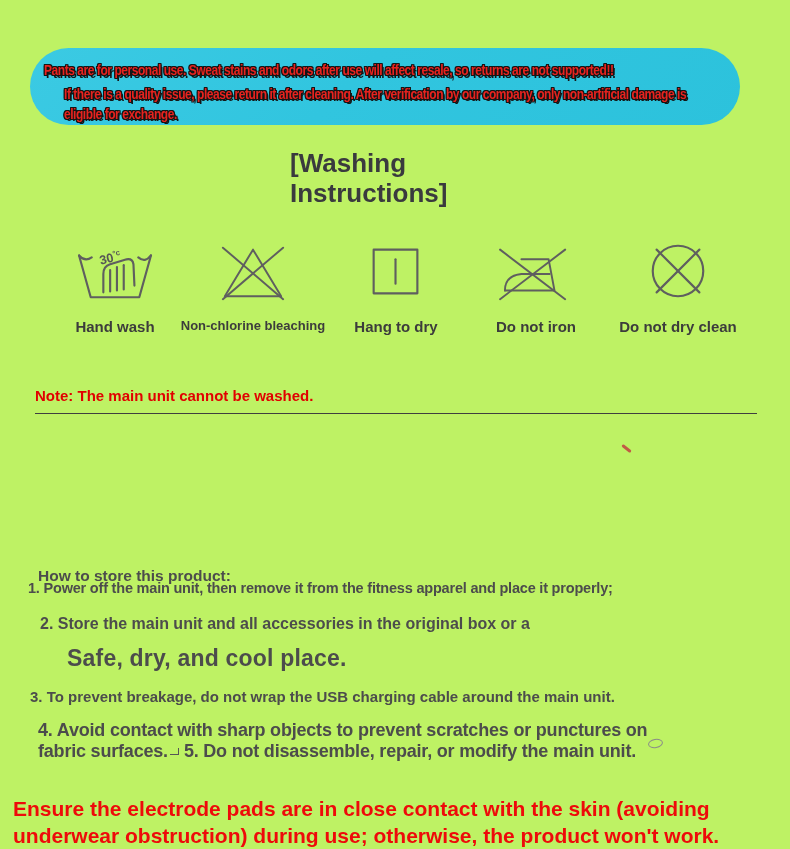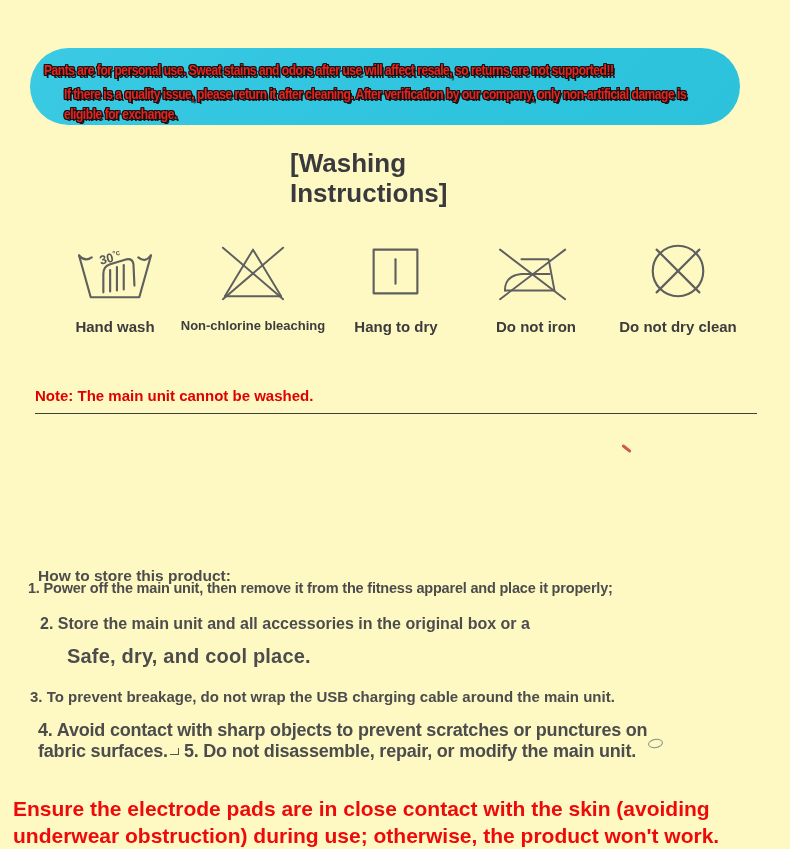--- a/index.html
+++ b/index.html
@@ -2,21 +2,21 @@
 <html><head>
 <meta charset="utf-8">
 <style>
   * { margin: 0; padding: 0; box-sizing: border-box; }
   html, body { background: #fff; }
   body { font-family: "Liberation Sans", sans-serif; }
   .page {
     position: relative;
     width: 790px;
     height: 849px;
-    background: #fef9c3;
+    background: #bef264;
     overflow: hidden;
   }
 
   
   .banner {
     position: absolute;
     left: 30px; top: 48px;
     width: 710px; height: 77px;
     border-radius: 39px;
     background: linear-gradient(135deg, #3bcae3 0%, #31c5df 45%, #2cc2dc 100%);
@@ -108,21 +108,21 @@
     border-radius: 2px;
     transform: rotate(38deg);
     opacity: 0.85;
   }
 
   
   .gray { color: #4c4c4c; font-weight: bold; position: absolute; }
   .store-heading { left: 38px; top: 543px; font-size: 15.5px; margin-top: 24px; }
   .item1 { left: 28px; top: 580px; font-size: 14.5px; letter-spacing: -0.2px; }
   .item2 { left: 40px; top: 615px; font-size: 16px; }
-  .item2-emph { left: 67px; top: 645px; font-size: 20px; letter-spacing: 0.2px; }
+  .item2-emph { left: 67px; top: 645px; font-size: 23px; letter-spacing: 0.2px; }
   .item3 { left: 30px; top: 688px; font-size: 15px; }
   .item45 { left: 38px; top: 720px; width: 630px; font-size: 18px; line-height: 1.18; letter-spacing: -0.2px; }
   .corner-artifact {
     display: inline-block;
     width: 9px; height: 7px;
     border-right: 1.5px solid #555;
     border-top: 1.5px solid #555;
     margin: 0 5px 0 2px;
     vertical-align: 2px;
     transform: scaleY(-1);

